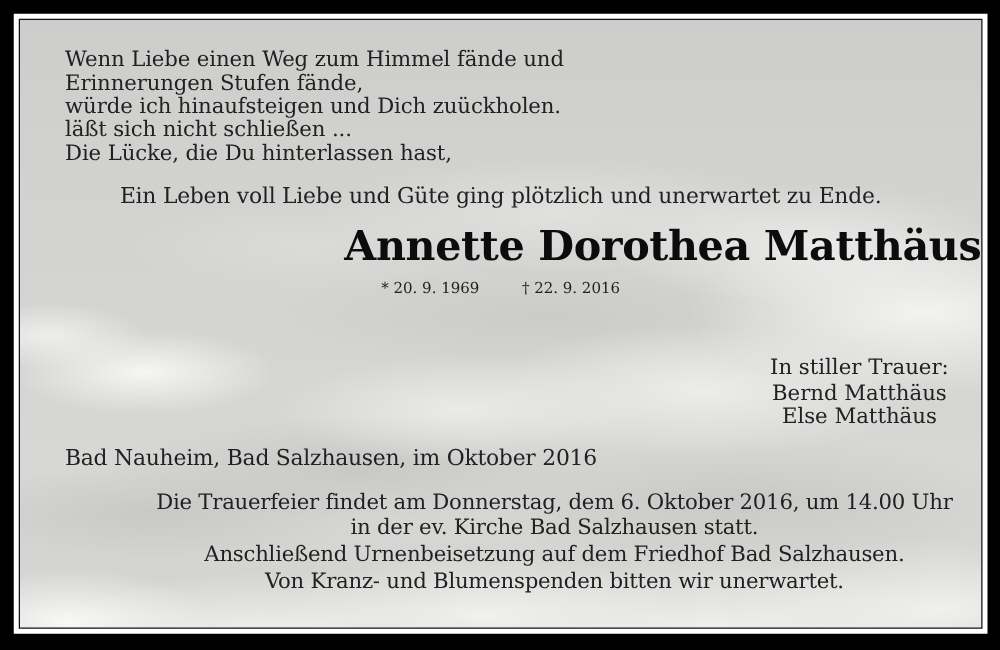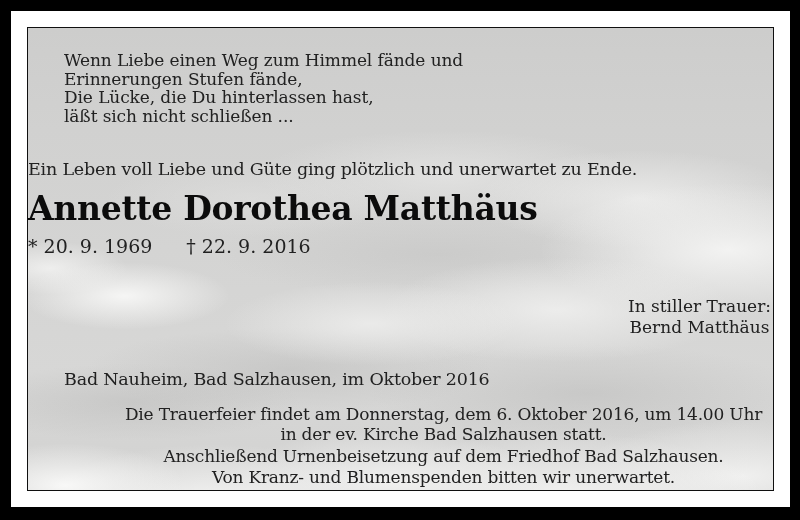--- a/index.html
+++ b/index.html
@@ -17,21 +17,21 @@
     height: 520px;
     background: #000000;
   }
   .frame {
     position: absolute;
     left: 11px;
     top: 11px;
     right: 10px;
     bottom: 13px;
     background: #ffffff;
-    padding: 16px;
+    padding: 4px;
     box-sizing: border-box;
   }
   .inner {
     position: relative;
     width: 100%;
     height: 100%;
     box-sizing: border-box;
     border: 1.6px solid #101010;
     overflow: hidden;
     color: #212121;
@@ -70,45 +70,47 @@
     font-size: 17px;
     line-height: 18.7px;
     letter-spacing: -0.1px;
     white-space: nowrap;
   }
   .intro {
     position: absolute;
     left: 0;
     top: 131px;
     width: 100%;
+    text-align: center;
     font-size: 17.5px;
     letter-spacing: -0.2px;
     white-space: nowrap;
   }
   .name {
     position: absolute;
     left: 0;
     top: 161px;
     width: 100%;
     margin: 0;
-    text-align: left;
+    text-align: right;
     font-size: 33px;
     font-weight: 700;
     color: #0c0c0c;
     letter-spacing: -0.3px;
     white-space: nowrap;
   }
   .dates {
     position: absolute;
     left: 0;
     top: 207px;
     width: 100%;
     display: flex;
+    justify-content: center;
     gap: 34px;
-    font-size: 19px;
+    font-size: 12px;
     white-space: nowrap;
   }
   .mourners {
     position: absolute;
     left: 600px;
     top: 269px;
     font-size: 17px;
     line-height: 18.6px;
     white-space: nowrap;
     text-align: center;
@@ -140,36 +142,38 @@
 </head>
 <body>
 
 <div class="stage">
   <div class="frame">
     <div class="inner">
 
       <div class="poem">
         <div>Wenn Liebe einen Weg zum Himmel fände und</div>
         <div>Erinnerungen Stufen fände,</div>
+        <div>würde ich hinaufsteigen und Dich zuückholen.</div>
+        <div>läßt sich nicht schließen ...</div>
         <div>Die Lücke, die Du hinterlassen hast,</div>
-        <div>läßt sich nicht schließen ...</div>
       </div>
 
       <div class="intro">Ein Leben voll Liebe und Güte ging plötzlich und unerwartet zu Ende.</div>
 
       <h1 class="name">Annette Dorothea Matthäus</h1>
 
       <div class="dates">
         <span>* 20. 9. 1969</span>
         <span>† 22. 9. 2016</span>
       </div>
 
       <div class="mourners">
         <div class="heading">In stiller Trauer:</div>
         <div>Bernd Matthäus</div>
+        <div>Else Matthäus</div>
       </div>
 
       <div class="place-date">Bad Nauheim, Bad Salzhausen, im Oktober 2016</div>
 
       <div class="service-line l1">Die Trauerfeier findet am Donnerstag, dem 6. Oktober 2016, um 14.00 Uhr</div>
       <div class="service-line l2">in der ev. Kirche Bad Salzhausen statt.</div>
       <div class="service-line l3">Anschließend Urnenbeisetzung auf dem Friedhof Bad Salzhausen.</div>
       <div class="service-line l4">Von Kranz- und Blumenspenden bitten wir unerwartet.</div>
 
     </div>

